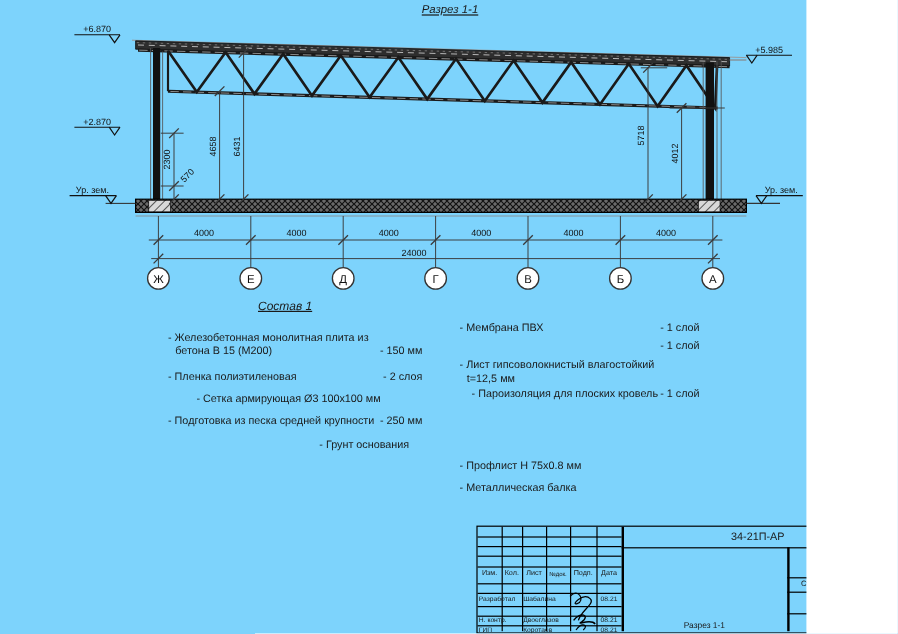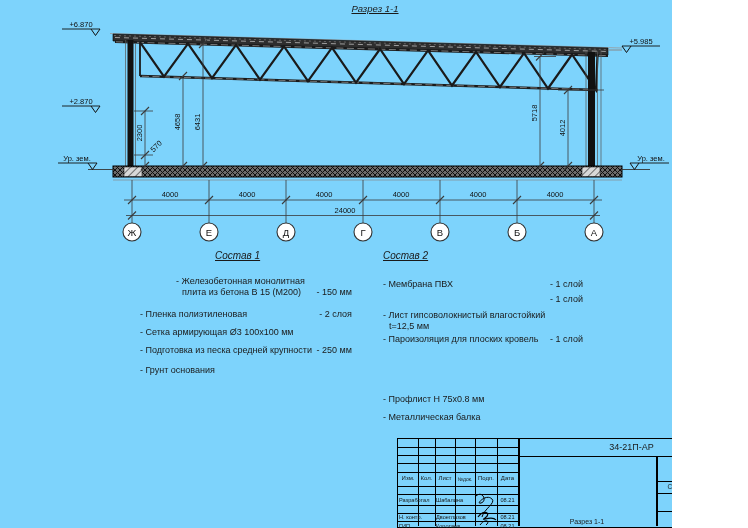--- a/index.html
+++ b/index.html
@@ -179,57 +179,56 @@
       <text x="440" y="235.5" text-anchor="middle">В</text>
       <circle cx="517" cy="232" r="9" fill="#fff" stroke="#333" stroke-width="1.1"></circle>
       <text x="517" y="235.5" text-anchor="middle">Б</text>
       <circle cx="594" cy="232" r="9" fill="#fff" stroke="#333" stroke-width="1.1"></circle>
       <text x="594" y="235.5" text-anchor="middle">А</text>
     </g>
   </svg>
 
   <div class="abs" style="left:140px;top:250px;width:212px;">
     <div class="list-head" style="margin-left:75px;">Состав 1</div>
-    <div class="item" style="margin-top:15px;margin-left:36px;">
+    <div class="item" style="margin-top:15px;">
       <div class="nm" style="width:172px;">- Железобетонная  монолитная плита из бетона В 15 (М200)</div>
       <div class="vl">- 150 мм</div>
     </div>
     <div class="item" style="margin-top:11px;">
       <div class="nm" style="width:172px;">- Пленка полиэтиленовая</div>
       <div class="vl">- 2 слоя</div>
     </div>
     <div class="item" style="margin-top:7px;">
-      <div class="nm" style="width:195px;">- Сетка армирующая Ø3 100х100 мм</div>
+      <div class="nm" style="width:195px;text-align:center;">- Сетка армирующая Ø3 100х100 мм</div>
       <div class="vl"></div>
     </div>
     <div class="item" style="margin-top:7px;">
       <div class="nm" style="width:172px;">- Подготовка из песка средней крупности</div>
       <div class="vl">- 250 мм</div>
     </div>
-    <div class="item" style="margin-top:9px;">
+    <div class="item" style="margin-top:9px;text-align:right;">
       <div class="nm" style="width:195px;">- Грунт основания</div>
       <div class="vl"></div>
     </div>
   </div>
 
   <div class="abs" style="left:383px;top:250px;width:200px;">
-    <div class="list-head">Состав 2</div>
     <div class="item" style="margin-top:18px;">
       <div class="nm" style="width:152px;">- Мембрана ПВХ</div>
       <div class="vl">- 1 слой</div>
     </div>
     <div class="item" style="margin-top:4px;">
       <div class="vl">- 1 слой</div>
     </div>
     <div class="item" style="margin-top:5px;">
       <div class="nm" style="width:160px;">- Лист гипсоволокнистый влагостойкий t=12,5 мм</div>
       <div class="vl"></div>
     </div>
     <div class="item" style="margin-top:2px;">
-      <div class="nm" style="width:152px;">- Пароизоляция для плоских кровель</div>
+      <div class="nm" style="width:152px;margin-left:10px;">- Пароизоляция для плоских кровель</div>
       <div class="vl">- 1 слой</div>
     </div>
     <div class="item" style="margin-top:13px;">
       <div class="nm" style="width:160px;margin-top:36px;">- Профлист Н 75х0.8 мм</div>
       <div class="vl"></div>
     </div>
     <div class="item" style="margin-top:7px;">
       <div class="nm" style="width:160px;">- Металлическая балка</div>
       <div class="vl"></div>
     </div>

